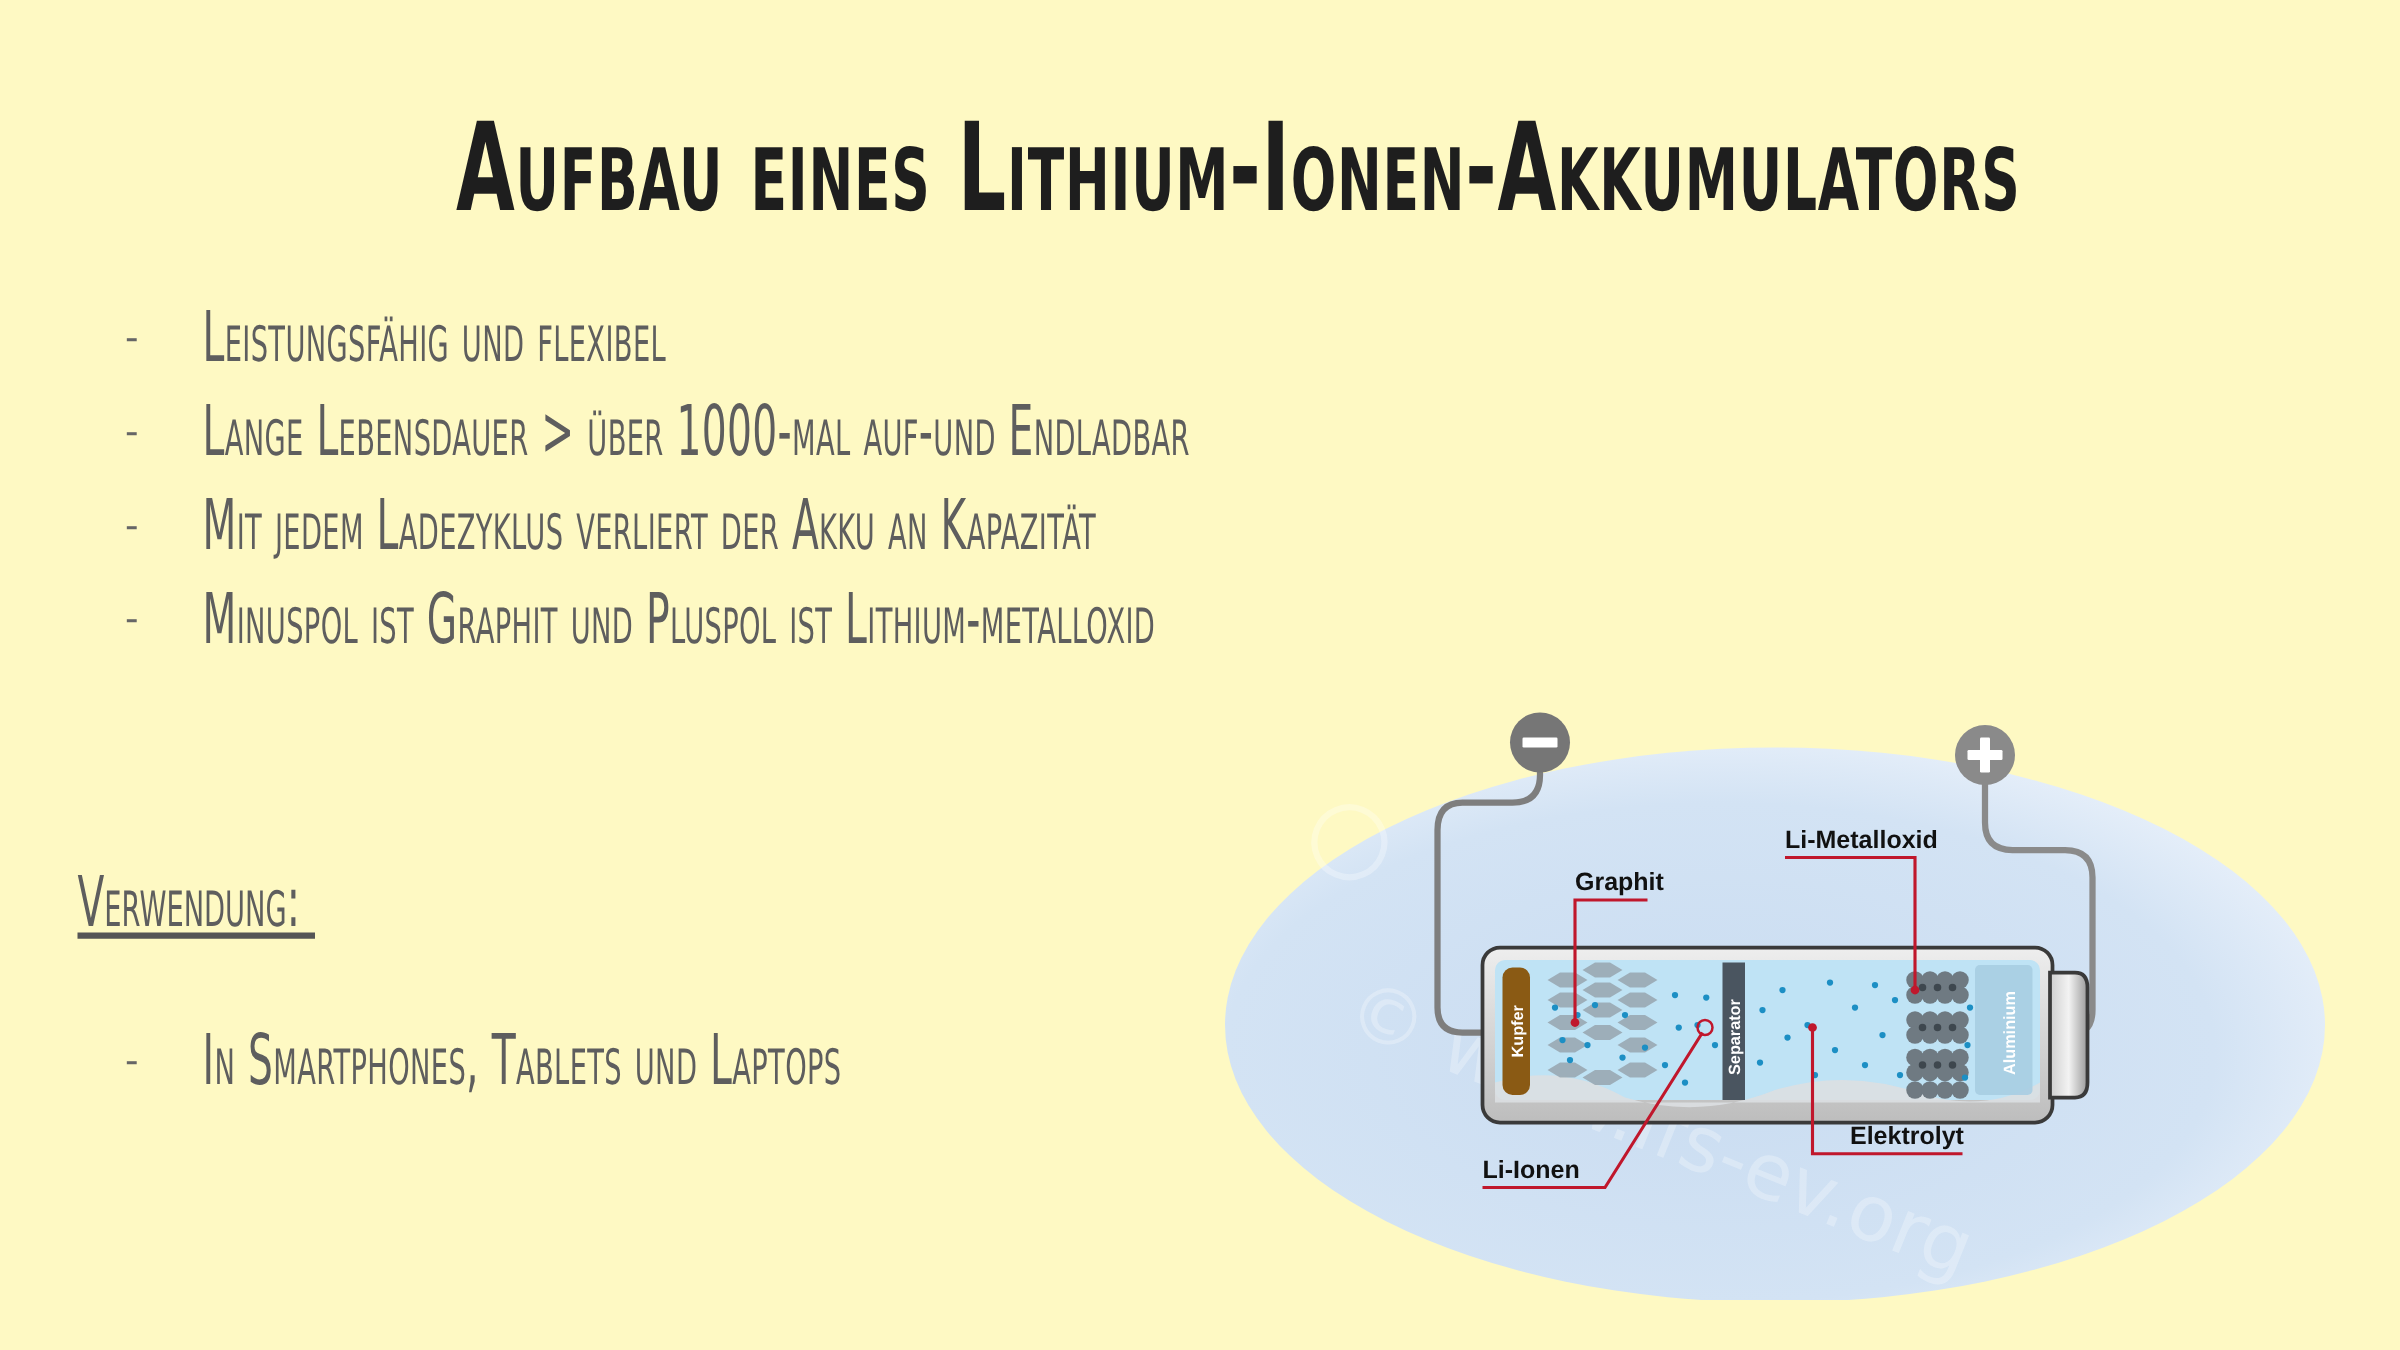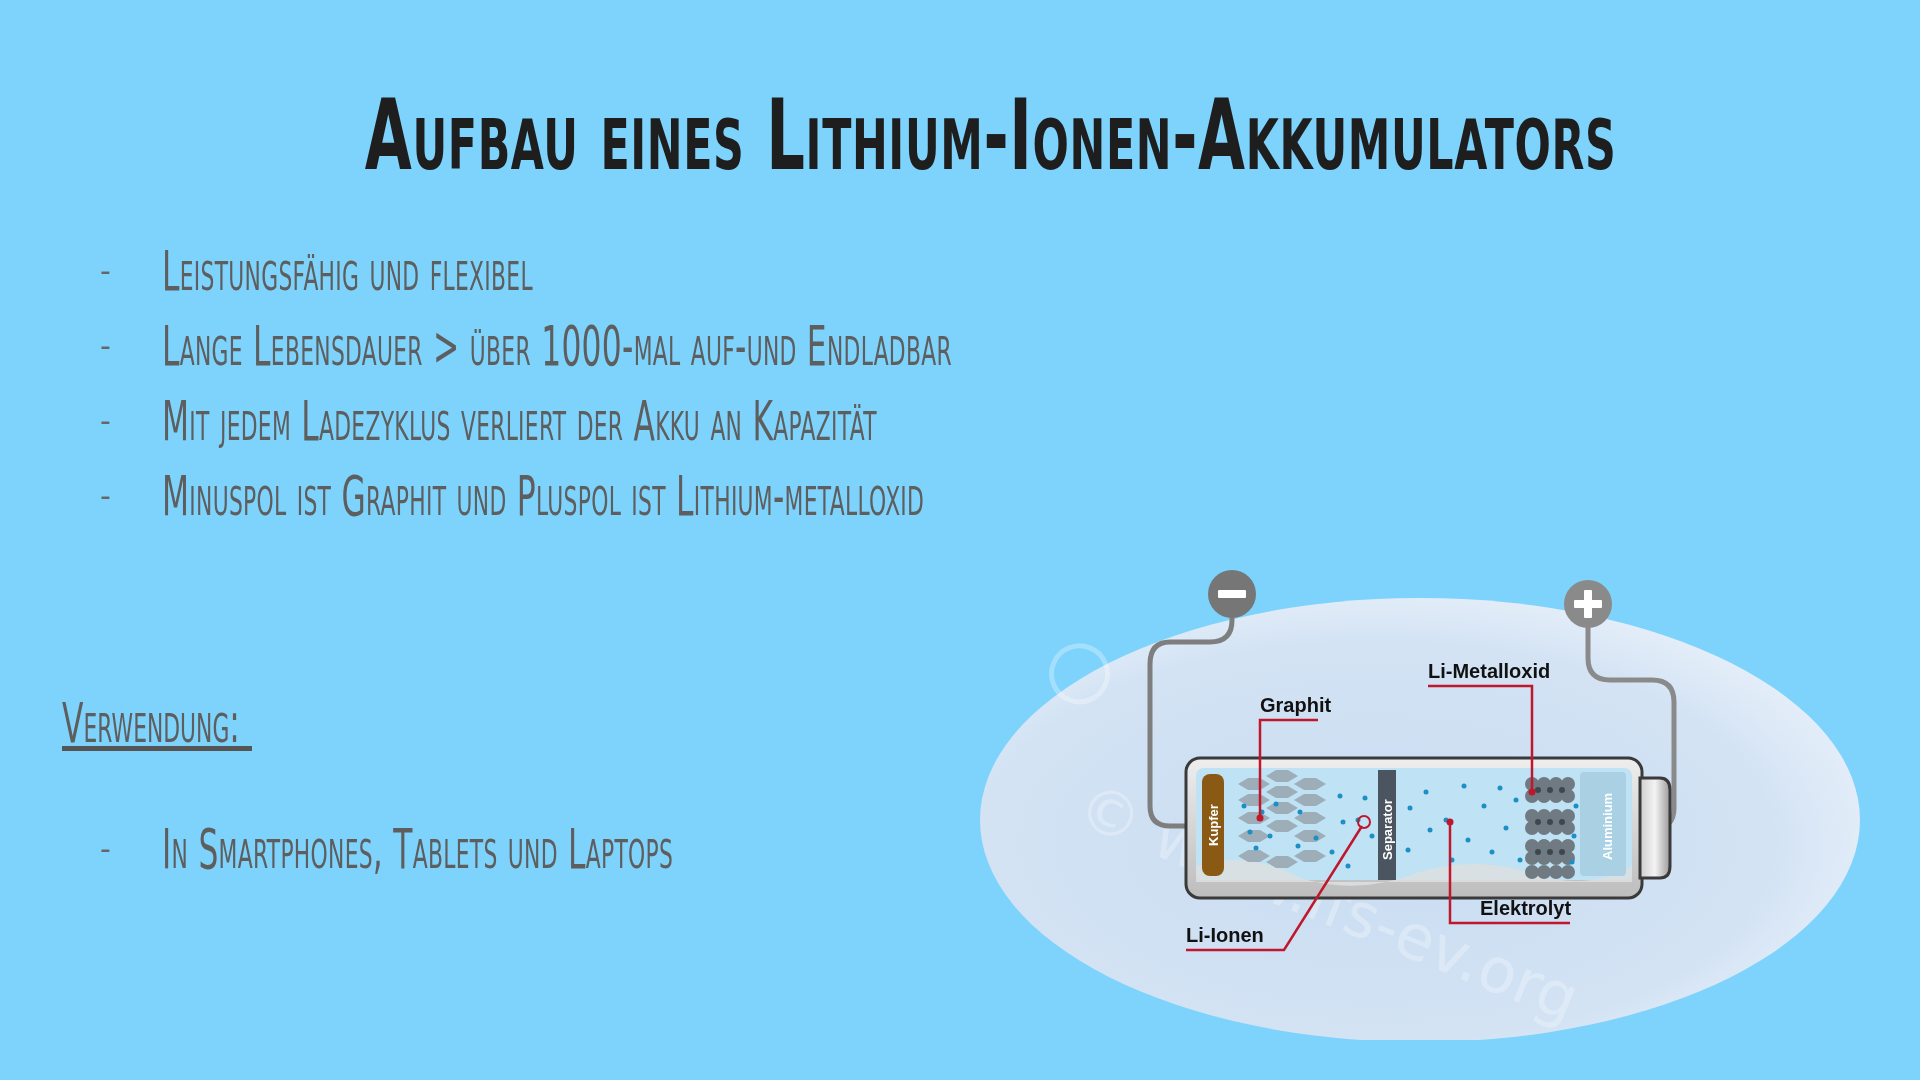--- a/index.html
+++ b/index.html
@@ -4,21 +4,21 @@
 <style>
   html, body {
     margin: 0; padding: 0;
     width: 1920px; height: 1080px;
     background: #ffffff;
     overflow: hidden;
   }
   .slide {
     position: relative;
     width: 1920px; height: 1080px;
-    background: #7dd3fc;
+    background: #fef9c3;
   }
   .title {
     position: absolute;
     left: 0; top: 78px;
     width: 1920px;
     text-align: center;
     font-family: "DejaVu Sans", sans-serif;
     font-size: 98px;
     font-weight: bold;
     letter-spacing: 1px;

